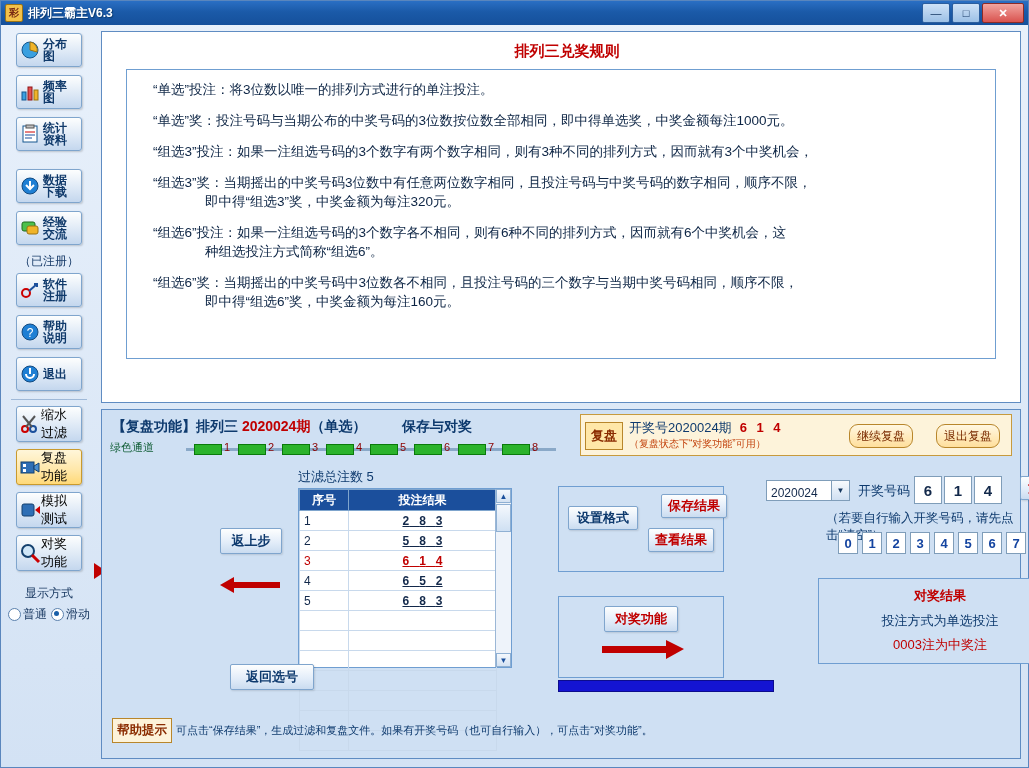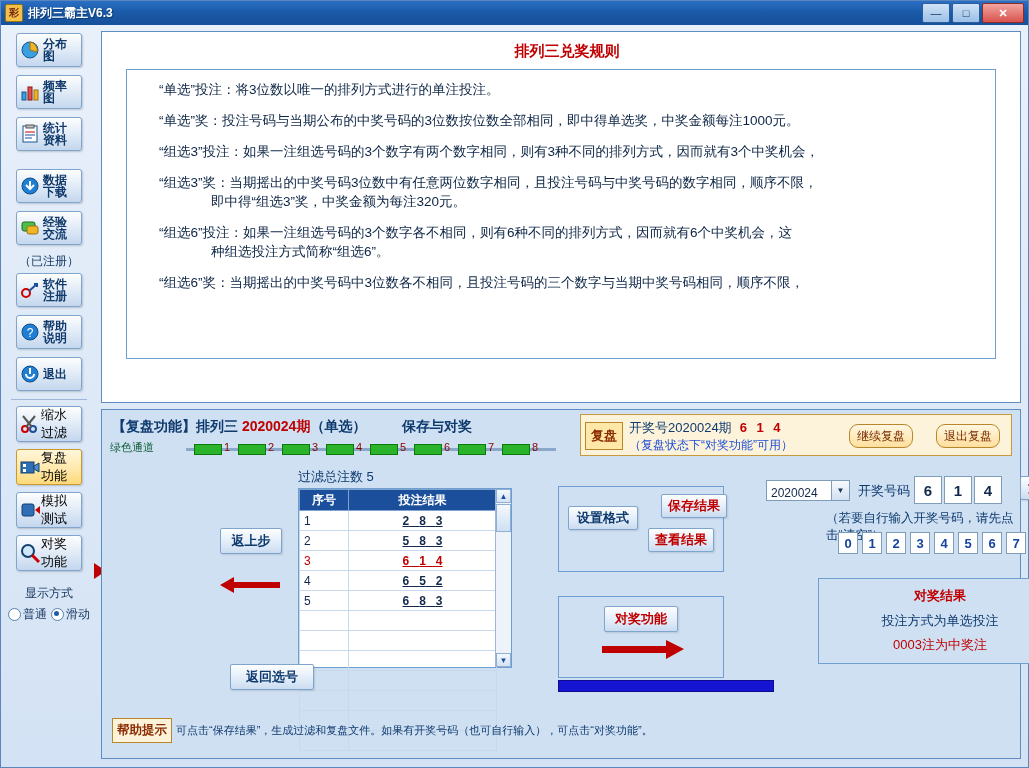--- a/index.html
+++ b/index.html
@@ -181,21 +181,21 @@
     margin: 0 24px;
     border: 1px solid #6f9ed1;
     height: 290px;
     box-sizing: border-box;
     padding: 10px 16px;
   }
   .rule-p {
     font-size: 13.5px;
     color: #0c2444;
     line-height: 19px;
-    margin: 0 0 12px 16px;
+    margin: 0 0 12px 10px;
   }
   .rule-p .ind { display: block; padding-left: 52px; }
   
   .main-panel {
     position: absolute;
     left: 100px; top: 384px;
     width: 920px; height: 350px;
     background: #cfe0f3;
     border: 1px solid #5f8cc2;
     box-sizing: border-box;
@@ -272,22 +272,22 @@
   }
   .replay-line1 .nums {
     color: #c00000;
     font-weight: bold;
     letter-spacing: 3px;
     margin-left: 8px;
   }
   .replay-line2 {
     position: absolute;
     left: 48px; top: 22px;
-    font-size: 12px;
-    color: #1d4ed8;
+    font-size: 10px;
+    color: #c2410c;
   }
   .mini-btn {
     position: absolute;
     top: 9px;
     height: 22px;
     background: linear-gradient(#fff7e2, #ffdf9c);
     border: 1px solid #b8862b;
     border-radius: 9px;
     font-size: 12px;
     color: #7a2b00;
@@ -723,20 +723,21 @@
         <p class="rule-p">
           <span>“组选3”奖：当期摇出的中奖号码3位数中有任意两位数字相同，且投注号码与中奖号码的数字相同，顺序不限，</span>
           <span class="ind">即中得“组选3”奖，中奖金额为每注320元。</span>
         </p>
         <p class="rule-p">
           <span>“组选6”投注：如果一注组选号码的3个数字各不相同，则有6种不同的排列方式，因而就有6个中奖机会，这</span>
           <span class="ind">种组选投注方式简称“组选6”。</span>
         </p>
         <p class="rule-p">
           <span>“组选6”奖：当期摇出的中奖号码中3位数各不相同，且投注号码的三个数字与当期中奖号码相同，顺序不限，</span>
+          <span class="ind">即中得“组选6”奖，中奖金额为每注160元。</span>
         </p>
       </div>
     </div>
 
     <div class="main-panel">
 
       <div class="mp-header">
         <div class="mp-title">
           <span>【复盘功能】排列三 </span><span class="red">2020024期</span><span>（单选）</span>
         </div>

